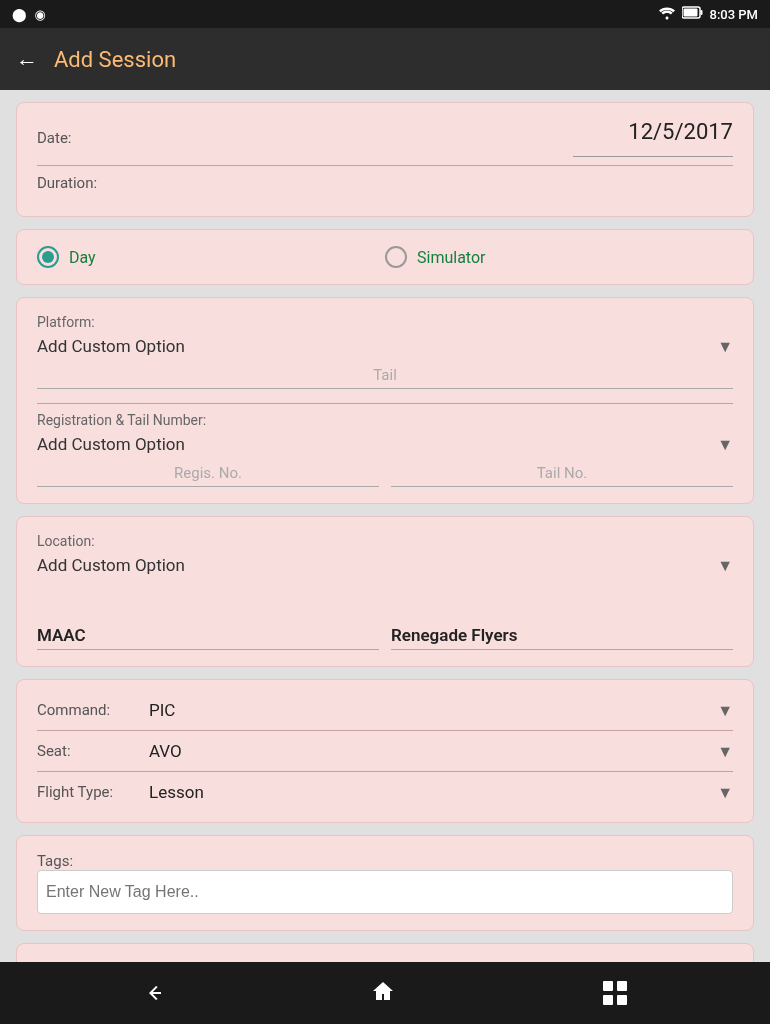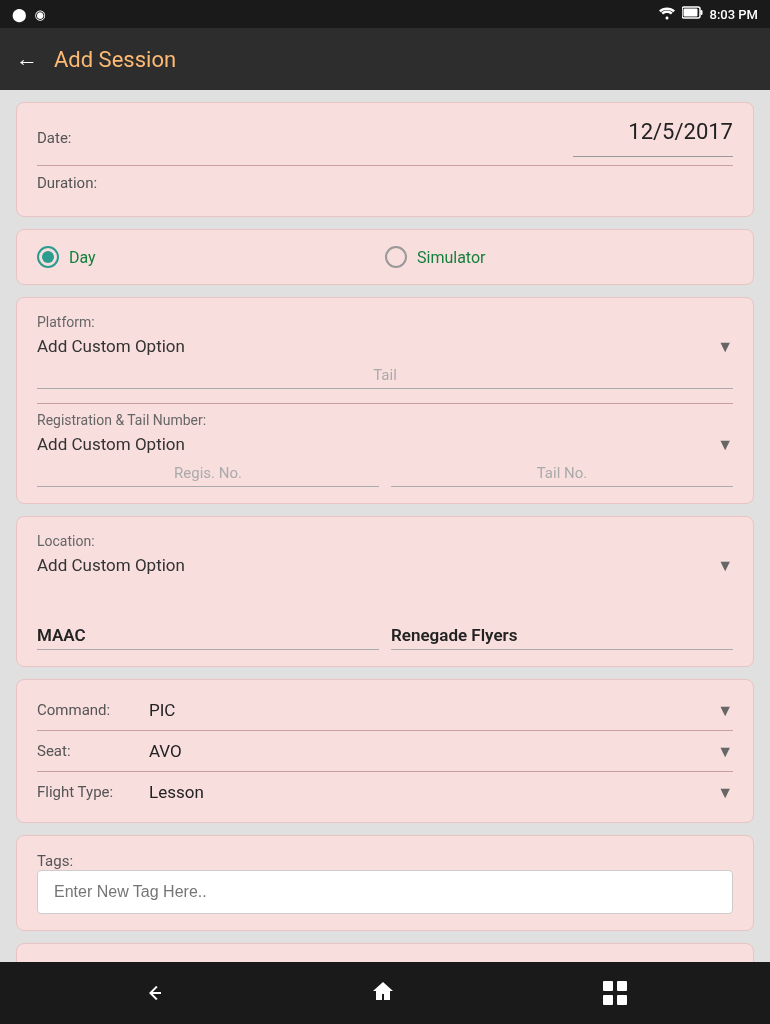--- a/index.html
+++ b/index.html
@@ -209,21 +209,21 @@
 
     
     .tag-label {
       font-size: 15px;
       color: #555;
     }
     .tag-input {
       background: white;
       border: 1px solid #ccc;
       border-radius: 4px;
-      padding: 12px 16px;
+      padding: 12px 8px;
       width: 100%;
       font-size: 16px;
       color: #aaa;
     }
 
     
     .bottom-nav {
       background: #1a1a1a;
       height: 62px;
       display: flex;

